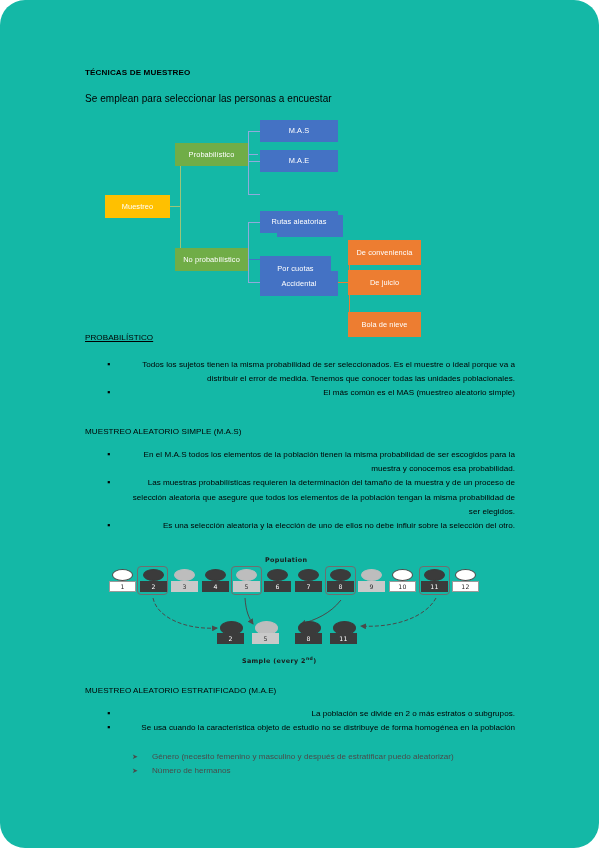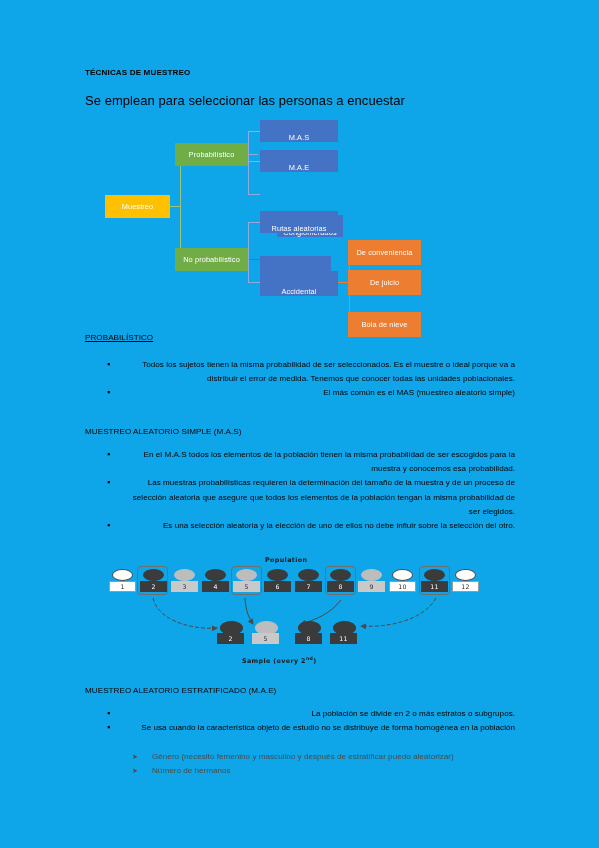--- a/index.html
+++ b/index.html
@@ -14,41 +14,42 @@
     overflow: hidden;
     font-family: "Liberation Sans", sans-serif;
     color: #000000;
     -webkit-font-smoothing: antialiased;
   }
   .page {
     position: absolute;
     left: 0; top: 0;
     width: 599px;
     height: 848px;
-    background: #0ea5e9;
+    background: #14b8a6;
+    border-radius: 25px;
   }
   .content {
     position: absolute;
     left: 85px;
     top: 0;
     width: 430px;
   }
 
   
   .h-title {
     font-size: 8.1px;
     font-weight: bold;
     letter-spacing: .12px;
     margin: 0;
     position: absolute;
     top: 68px;
     left: 0;
   }
   .p-intro {
-    font-size: 13px;
+    font-size: 10px;
     margin: 0;
     position: absolute;
     top: 93px;
     left: 0;
     letter-spacing: .05px;
   }
   .h-section {
     font-size: 8.1px;
     margin: 0;
     position: absolute;
@@ -127,21 +128,21 @@
     display: flex;
     align-items: center;
     justify-content: center;
     text-align: center;
     letter-spacing: .1px;
     box-sizing: border-box;
     line-height: 1.05;
   }
   .node.root   { background: #FFC000; }
   .node.green  { background: #70AD47; }
-  .node.blue   { background: #4472C4; align-items: flex-end; }
+  .node.blue   { background: #4472C4; }
   .node.orange { background: #ED7D31; }
   .ln { position: absolute; }
   .ln.h { height: 1px; }
   .ln.v { width: 1px; }
   .ln.green-l  { background: #9CC579; }
   .ln.blue-l   { background: #8FAADC; }
   .ln.blue-d   { background: #4472C4; }
   .ln.orange-l { background: #ED7D31; }
 
   

